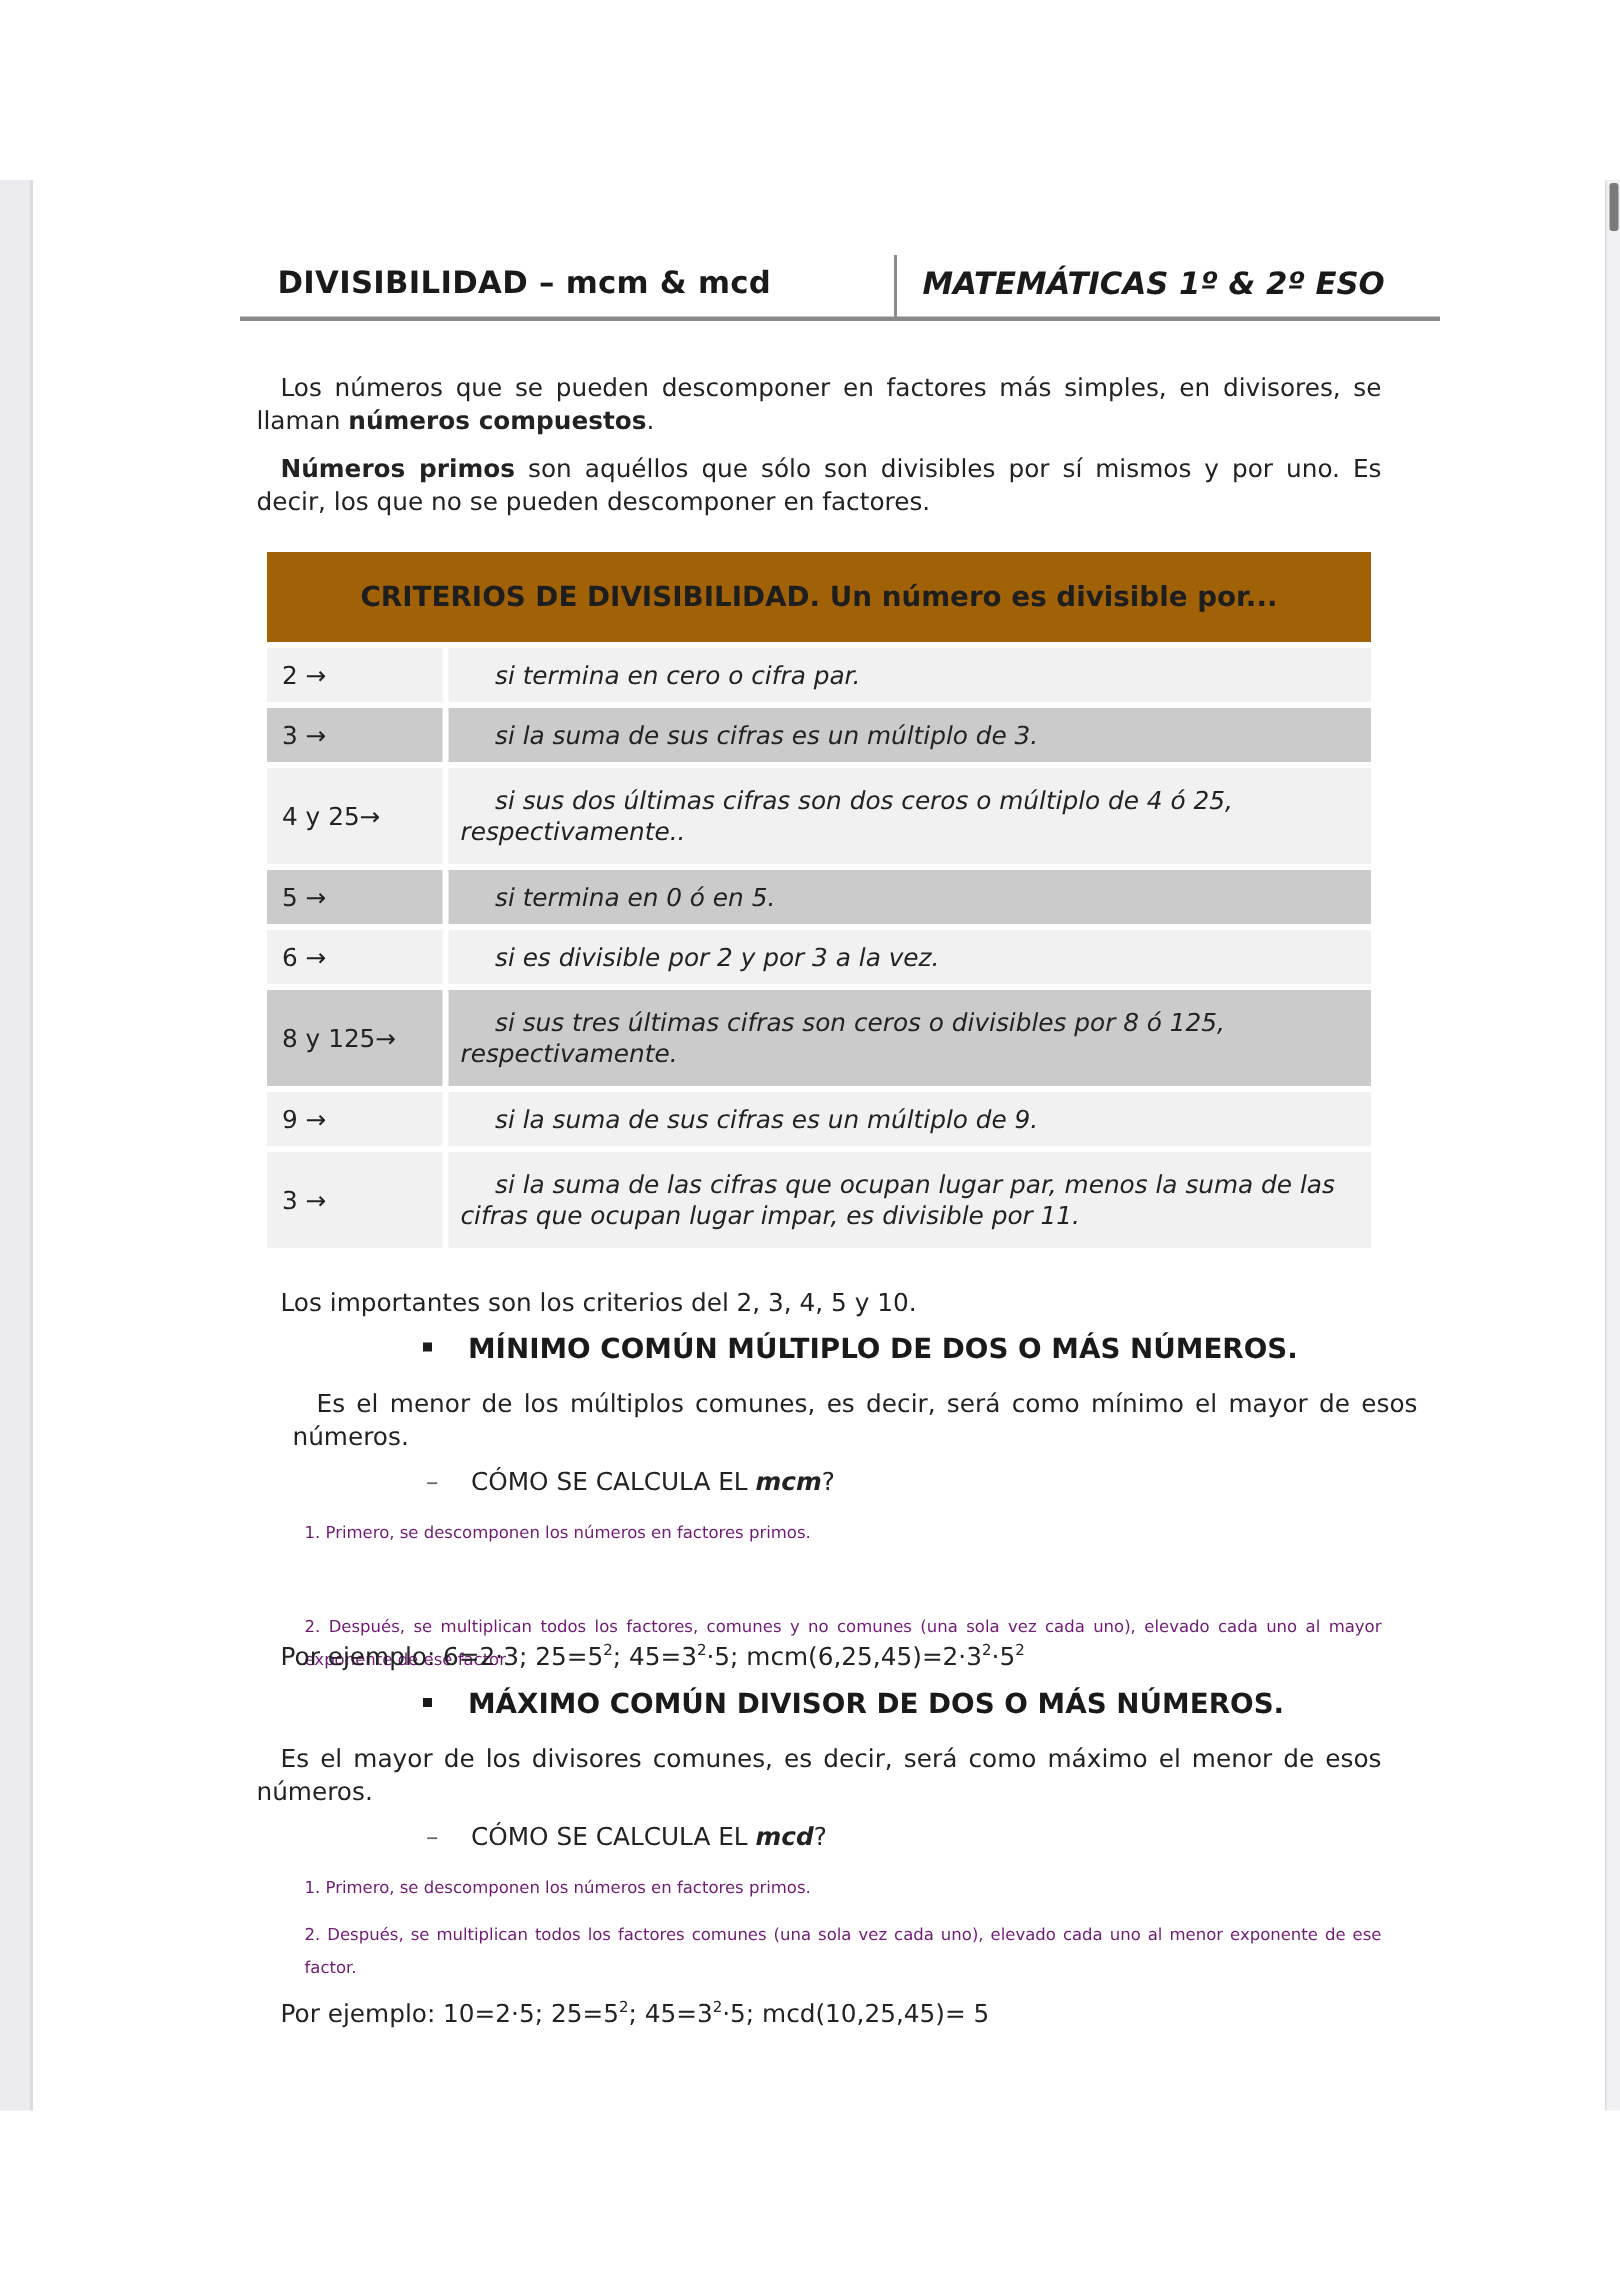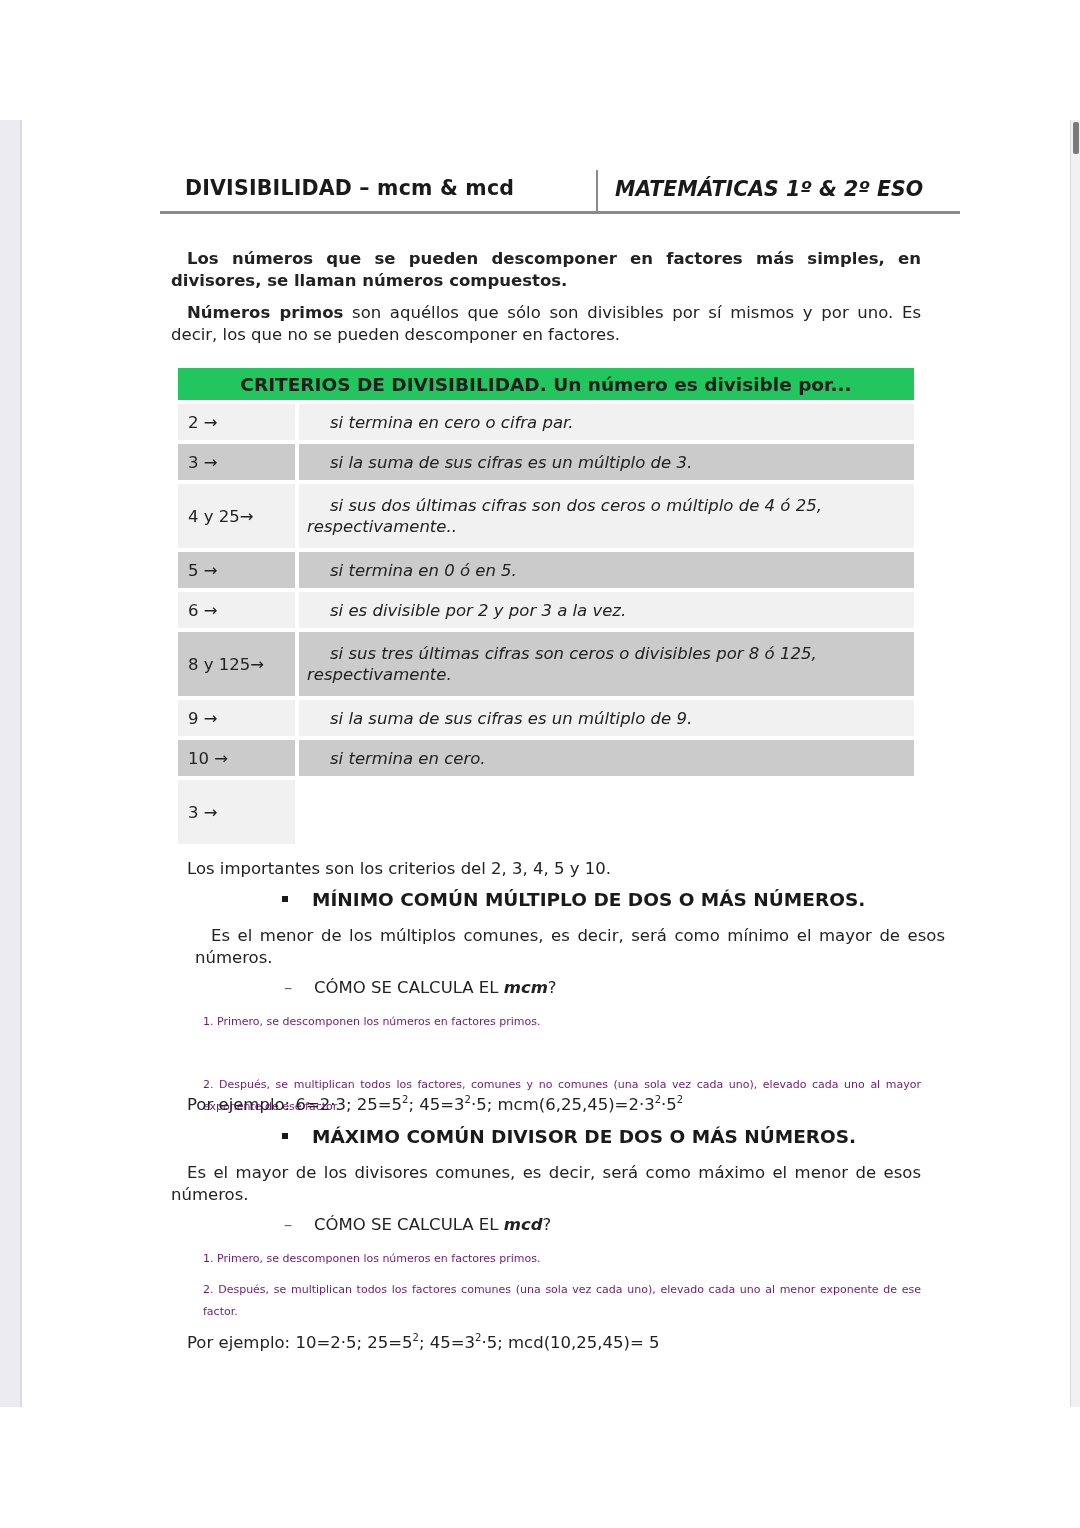--- a/index.html
+++ b/index.html
@@ -16,27 +16,27 @@
 
     
     .doc-header { position: absolute; left: 160px; top: 166px; width: 800px; height: 48px; }
     .doc-header .rule { position: absolute; left: 0; bottom: 0; width: 800px; height: 3px; background: #8a8a8a; }
     .doc-header .divider { position: absolute; left: 436px; top: 4px; width: 2px; height: 44px; background: #8a8a8a; }
     .header-left { position: absolute; left: 25px; top: 10px; font-weight: bold; font-size: 20.5px; letter-spacing: 0.2px; }
     .header-right { position: absolute; left: 455px; top: 11px; font-weight: bold; font-style: italic; font-size: 20.5px; }
 
     .para { position: absolute; left: 171px; width: 750px; font-size: 16.5px; line-height: 21.5px; text-align: justify; color: #222; }
     .para .indent { padding-left: 16px; }
-    .p1 { top: 248px; font-weight: bold; }
+    .p1 { top: 248px; }
     .p2 { top: 302px; }
 
     
     .criteria-table { position: absolute; left: 178px; top: 368px; width: 736px; }
     .table-title {
-      height: 32px; background: #22c55e; display: flex; align-items: center; justify-content: center;
+      height: 60px; background: #a16207; display: flex; align-items: center; justify-content: center;
       font-weight: bold; font-size: 18.5px; color: #1e1e1e; margin-bottom: 4px;
     }
     .trow { display: flex; margin-bottom: 4px; }
     .trow .num { width: 107px; padding-left: 10px; display: flex; align-items: center; font-size: 16.5px; color: #222; }
     .trow .desc { flex: 1; margin-left: 4px; padding: 0 14px 0 8px; display: flex; align-items: center; font-style: italic; font-size: 16.5px; line-height: 21px; color: #222; }
     .trow .desc span { text-indent: 23px; display: block; }
     .trow.light .num, .trow.light .desc { background: #f1f1f1; }
     .trow.dark .num, .trow.dark .desc { background: #cbcbcb; }
     .trow.h1 { height: 36px; }
     .trow.h2 { height: 64px; }
@@ -124,28 +124,25 @@
       <div class="desc">
           <span>si sus tres últimas cifras son ceros o divisibles por 8 ó 125, respectivamente.</span>
         </div>
     </div>
     <div class="trow light h1">
       <div class="num">9 →</div>
       <div class="desc">
           <span>si la suma de sus cifras es un múltiplo de 9.</span>
         </div>
     </div>
-    <div class="trow dark h1">
-      <div class="num">10 →</div>
-      <div class="desc">
-          <span>si termina en cero.</span>
-        </div>
-    </div>
     <div class="trow light h2">
       <div class="num">3 →</div>
+      <div class="desc">
+          <span>si la suma de las cifras que ocupan lugar par, menos la suma de las cifras que ocupan lugar impar, es divisible por 11.</span>
+        </div>
     </div>
   </div>
 
   <div class="para p3"><span class="indent">Los importantes son los criterios del 2, 3, 4, 5 y 10.</span></div>
 
   <div class="section-title s1"><span class="bullet"></span><span>MÍNIMO COMÚN MÚLTIPLO DE DOS O MÁS NÚMEROS.</span></div>
   <div class="para p4"><span class="indent">Es el menor de los múltiplos comunes, es decir, será como mínimo el mayor de esos números.</span></div>
   <div class="sub-head sh1">
     <span class="dash">–</span><span>CÓMO SE CALCULA EL </span><b><i>mcm</i></b><span>?</span>
   </div>

